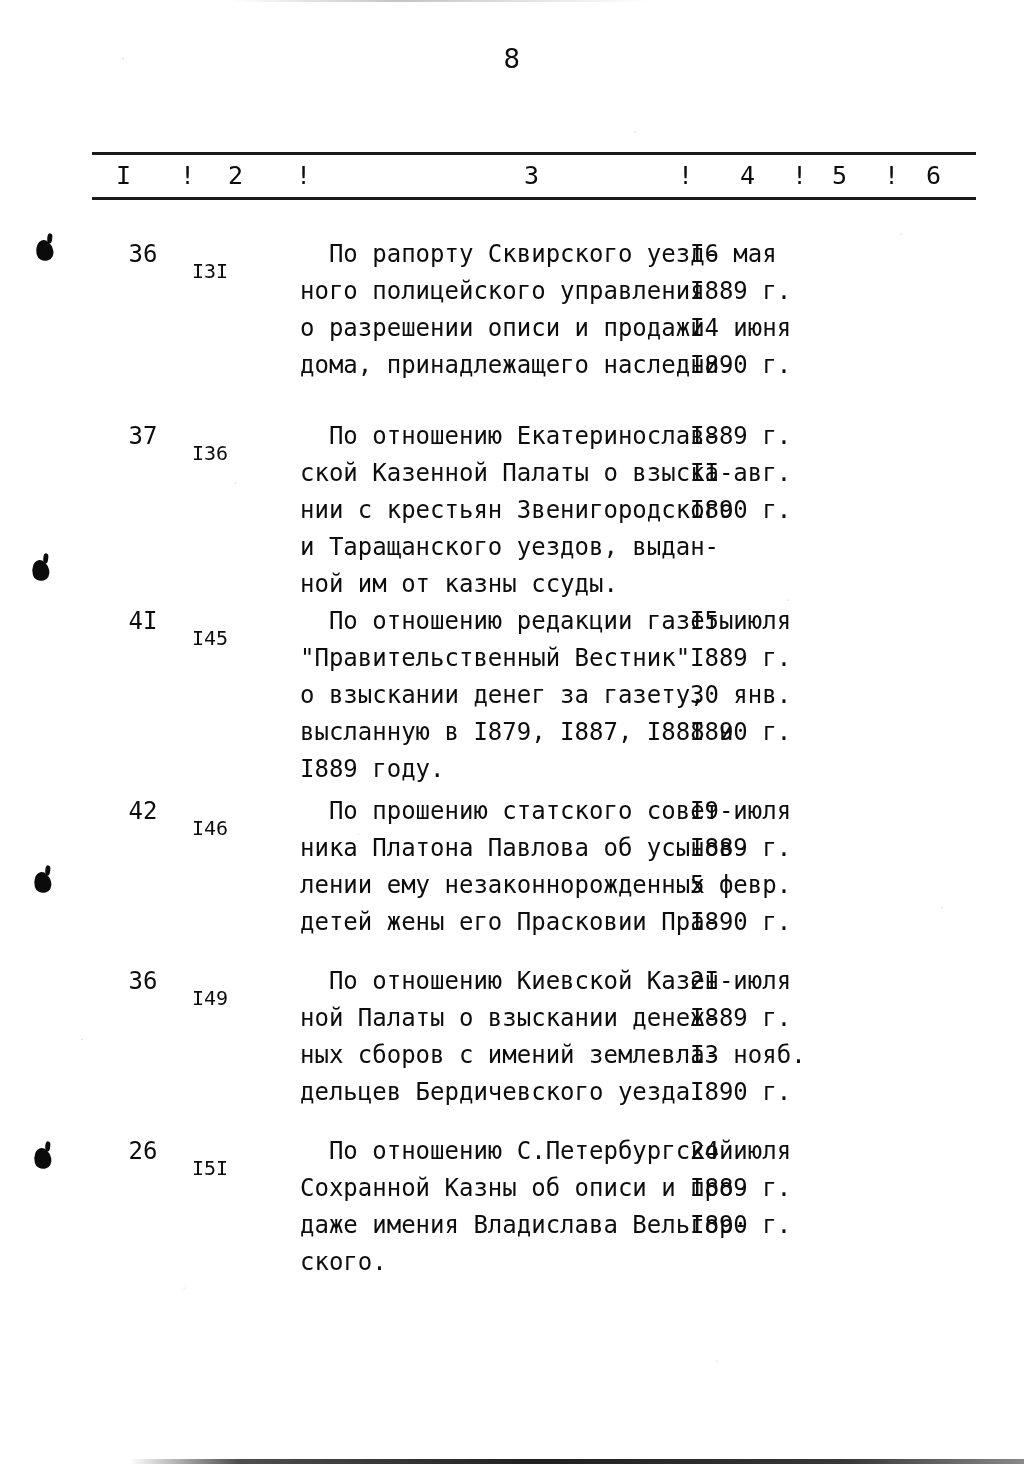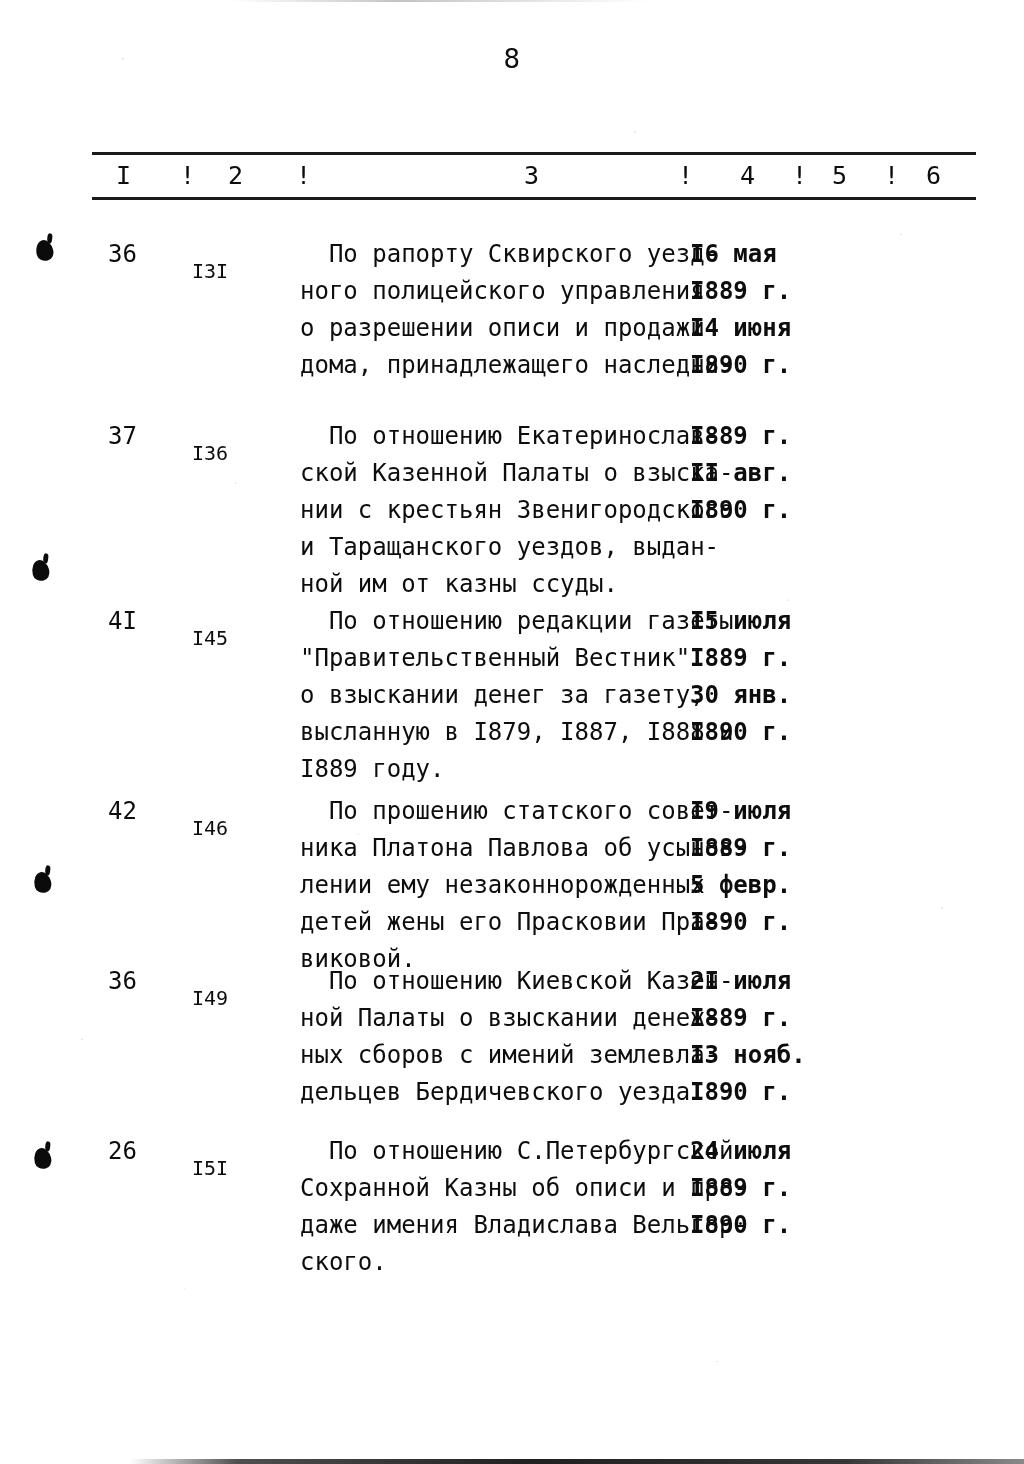--- a/index.html
+++ b/index.html
@@ -95,20 +95,21 @@
     width: 1024px;
   }
   .col-num {
     position: absolute;
     left: 108px;
     top: 0;
     width: 70px;
     font-size: 24px;
     line-height: 37px;
     white-space: pre;
+    text-align: center;
   }
   .col-ref {
     position: absolute;
     left: 192px;
     top: 17px;
     width: 90px;
     font-size: 20px;
     line-height: 37px;
     white-space: pre;
   }
@@ -124,21 +125,20 @@
     white-space: pre;
     display: block;
   }
   .col-dates {
     position: absolute;
     left: 690px;
     top: 0;
     width: 230px;
     font-size: 24px;
     line-height: 37px;
-    font-weight: bold;
   }
   .col-dates .ln {
     white-space: pre;
     display: block;
   }
 
   
   .margin-mark {
     position: absolute;
     width: 17px;
@@ -252,21 +252,20 @@
       </div>
     </div>
     <div class="entry" style="top: 793px;">
       <div class="col-num">42</div>
       <div class="col-ref">I46</div>
       <div class="col-body">
         <span class="ln">  По прошению статского совет-</span>
         <span class="ln">ника Платона Павлова об усынов-</span>
         <span class="ln">лении ему незаконнорожденных</span>
         <span class="ln">детей жены его Прасковии Пра-</span>
-        <span class="ln">виковой.</span>
       </div>
       <div class="col-dates">
         <span class="ln">I9 июля</span>
         <span class="ln">I889 г.</span>
         <span class="ln">5 февр.</span>
         <span class="ln">I890 г.</span>
       </div>
     </div>
     <div class="entry" style="top: 963px;">
       <div class="col-num">36</div>

